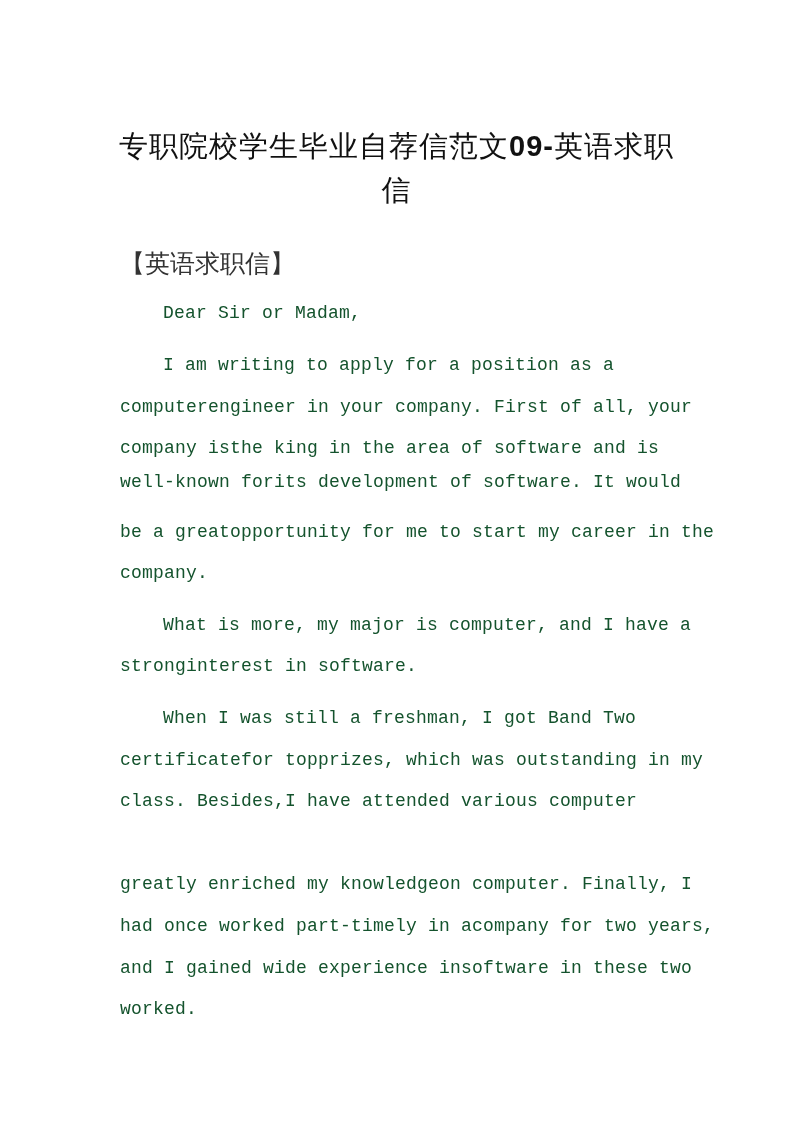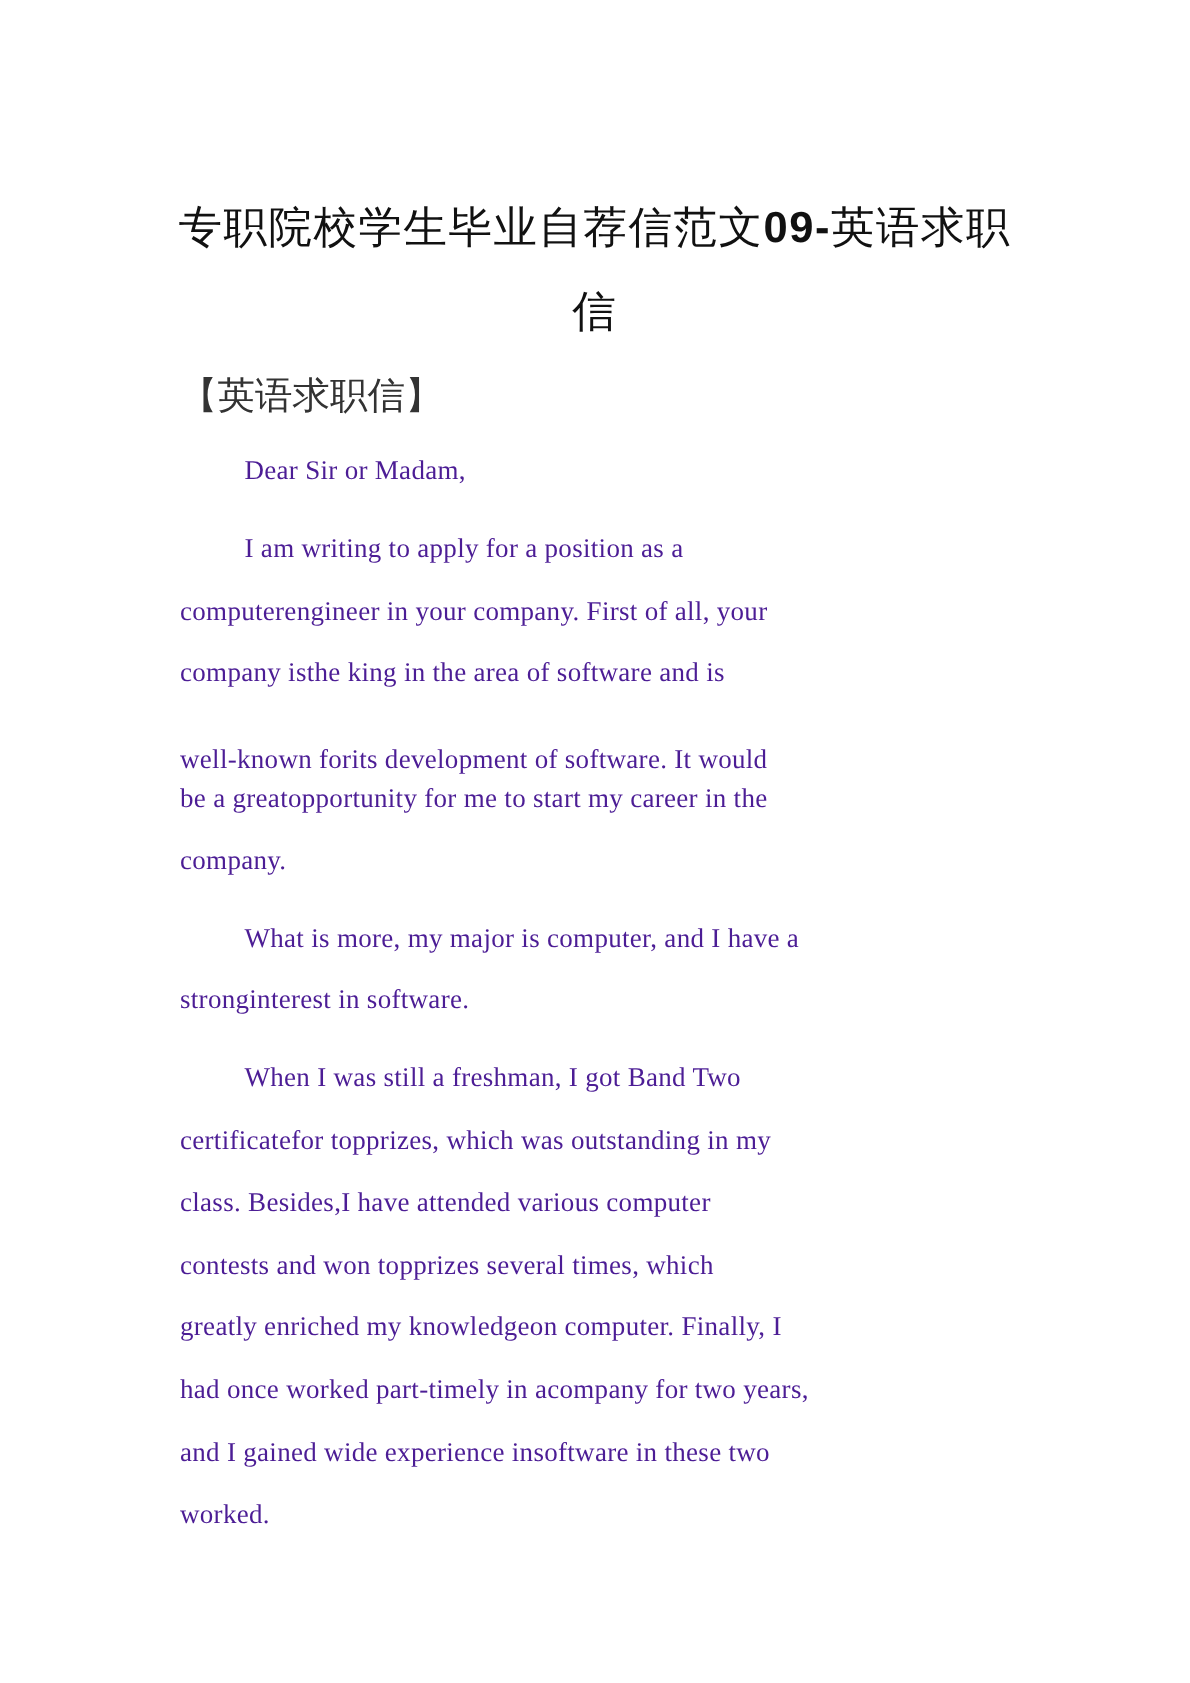--- a/index.html
+++ b/index.html
@@ -2,59 +2,58 @@
 <html><head>
 <meta charset="utf-8">
 <style>
   html, body { margin: 0; padding: 0; background: #ffffff; }
   body { width: 793px; height: 1122px; position: relative; overflow: hidden; color: #333333; }
   .page { position: absolute; left: 0; top: 0; width: 793px; height: 1122px; background: #fff; }
   .title {
     position: absolute; left: 100px; width: 593px; top: 124px;
     text-align: center;
     font-family: "DejaVu Sans", sans-serif;
-    font-size: 29px; line-height: 55px; color: #111;
+    font-size: 29px; line-height: 44px; color: #111;
     letter-spacing: 1px;
   }
   .title .num { font-family: "Liberation Sans", sans-serif; font-weight: bold; }
   .section-head {
     position: absolute; left: 120px; top: 247px;
     font-family: "DejaVu Sans", sans-serif; font-size: 25px; color: #333;
   }
   .line {
     position: absolute; left: 120px; white-space: pre;
-    font-family: Liberation Serif, serif;
-    font-size: 18px; color: #4c1d95; letter-spacing: 0.2px;
+    font-family: Liberation Mono, monospace;
+    font-size: 18px; color: #14532d; letter-spacing: 0.2px;
   }
   .indent { left: 163px; }
 </style>
 </head>
 <body>
 
 <div class="page">
   <div class="title">
     <div><span>专职院校学生毕业自荐信范文</span><span class="num">09-</span><span>英语求职</span></div>
     <div>信</div>
   </div>
 
   <div class="section-head">【英语求职信】</div>
 
   <div class="line indent" style="top:303px">Dear Sir or Madam,</div>
 
   <div class="line indent" style="top:355px">I am writing to apply for a position as a</div>
   <div class="line" style="top:397px">computerengineer in your company. First of all, your</div>
   <div class="line" style="top:438px">company isthe king in the area of software and is</div>
-  <div class="line" style="top:496px">well-known forits development of software. It would</div>
+  <div class="line" style="top:472px">well-known forits development of software. It would</div>
   <div class="line" style="top:522px">be a greatopportunity for me to start my career in the</div>
   <div class="line" style="top:563px">company.</div>
 
   <div class="line indent" style="top:615px">What is more, my major is computer, and I have a</div>
   <div class="line" style="top:656px">stronginterest in software.</div>
 
   <div class="line indent" style="top:708px">When I was still a freshman, I got Band Two</div>
   <div class="line" style="top:750px">certificatefor topprizes, which was outstanding in my</div>
   <div class="line" style="top:791px">class. Besides,I have attended various computer</div>
-  <div class="line" style="top:833px">contests and won topprizes several times, which</div>
   <div class="line" style="top:874px">greatly enriched my knowledgeon computer. Finally, I</div>
   <div class="line" style="top:916px">had once worked part-timely in acompany for two years,</div>
   <div class="line" style="top:958px">and I gained wide experience insoftware in these two</div>
   <div class="line" style="top:999px">worked.</div>
 </div>
 
 </body></html>

